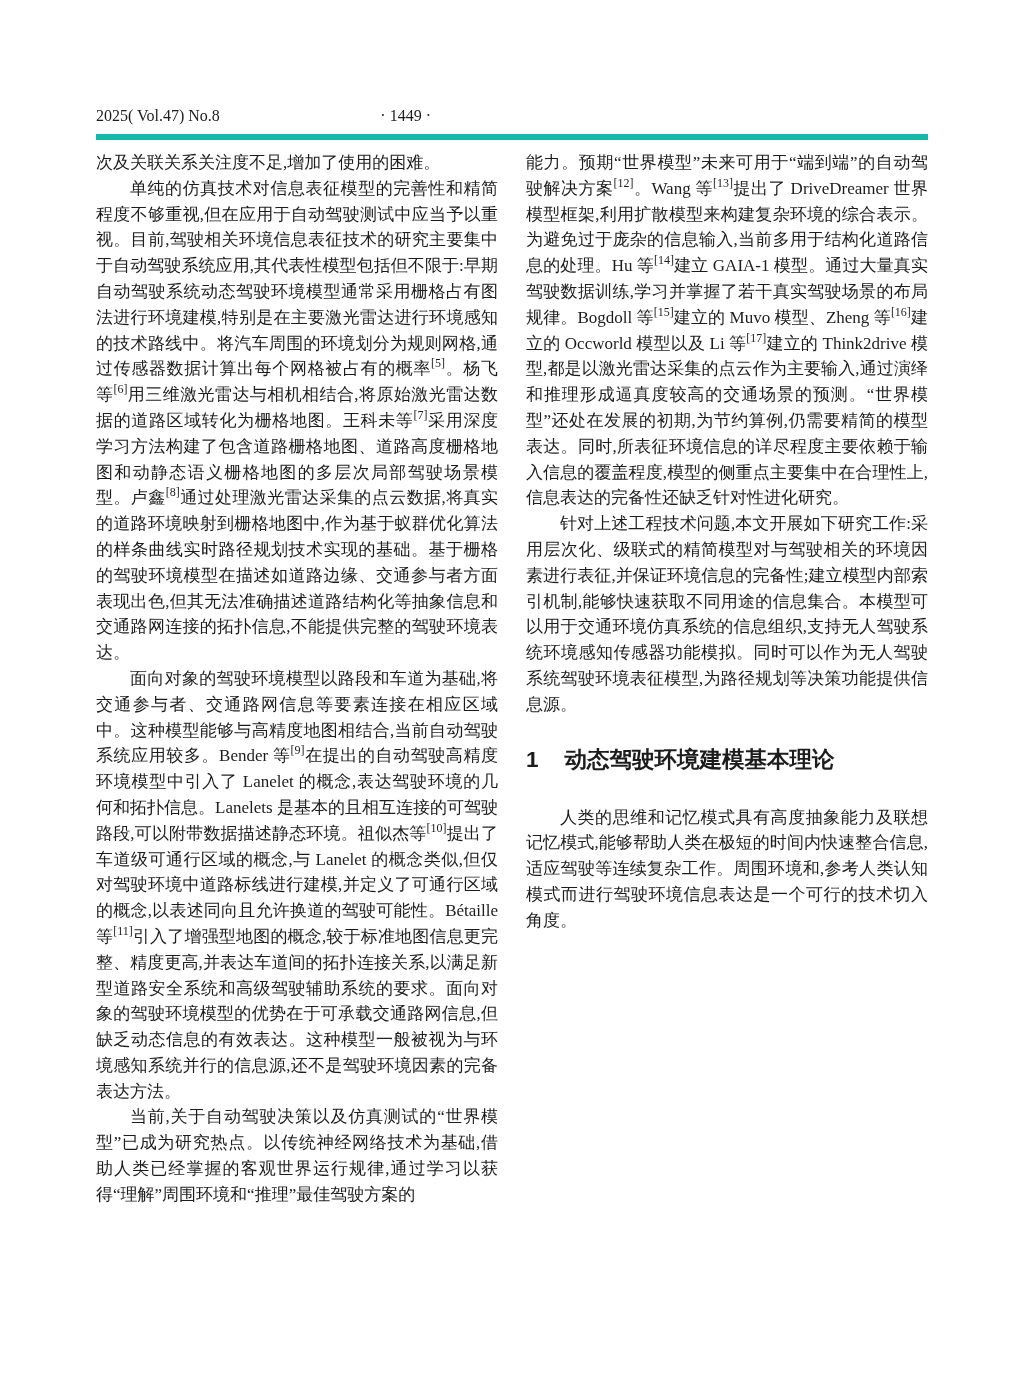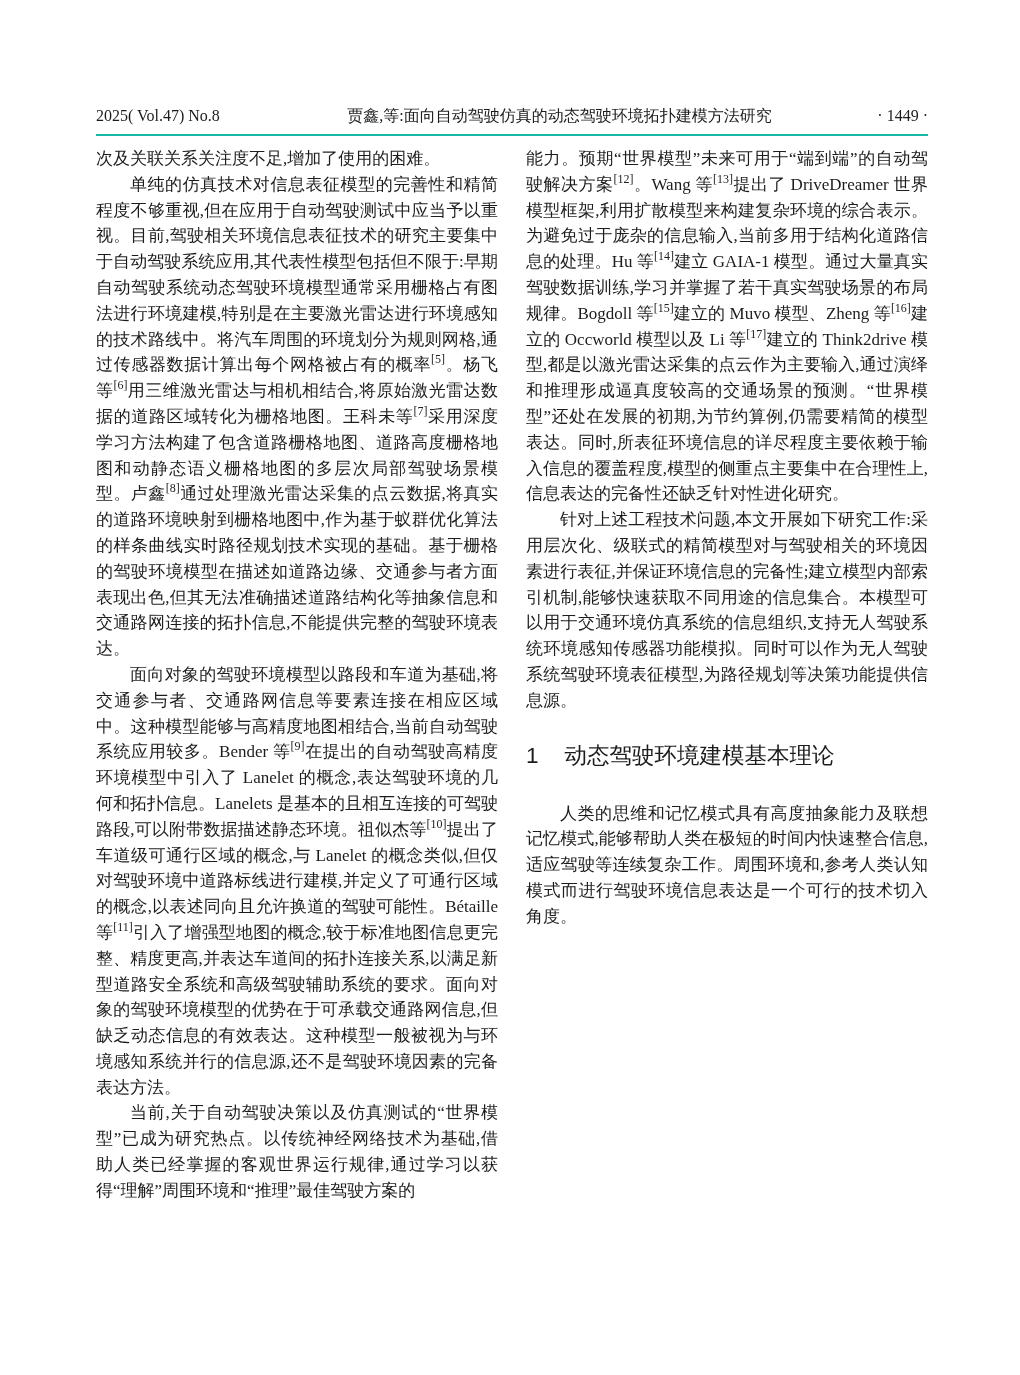--- a/index.html
+++ b/index.html
@@ -14,21 +14,21 @@
     margin: 0 auto;
     background: #ffffff;
     color: #1c1c1c;
     font-family: "Liberation Serif", "DejaVu Serif", serif;
     overflow: hidden;
   }
   .header {
     margin: 0 92px 0 96px;
     padding-top: 82px;
     padding-bottom: 8px;
-    border-bottom: 2px solid #14b8a6;
+    border-bottom: 6px solid #14b8a6;
     display: flex;
     align-items: baseline;
     font-size: 16px;
     line-height: 20px;
   }
   .header .issue {
     width: 215px;
     text-align: left;
     white-space: nowrap;
   }
@@ -64,38 +64,37 @@
     text-indent: 0;
   }
   sup.cite {
     font-size: 12px;
     line-height: 0;
     vertical-align: super;
     letter-spacing: 0;
   }
   h2.section-heading {
     font-family: "Liberation Sans", "DejaVu Sans", sans-serif;
-    font-weight: normal;
+    font-weight: bold;
     font-size: 22.5px;
     line-height: 30px;
     margin: 27px 0 30px 0;
     text-align: left;
     text-indent: 0;
   }
   h2.section-heading .sec-num {
     margin-right: 26px;
   }
 </style>
 </head>
 <body>
 
 <div class="page">
   <div class="header">
     <span class="issue">2025( Vol.47) No.8</span>
-    <span class="running-title">贾鑫,等:面向自动驾驶仿真的动态驾驶环境拓扑建模方法研究</span>
     <span class="page-number">· 1449 ·</span>
   </div>
   <div class="content">
     <div class="column">
         <p class="para no-indent">次及关联关系关注度不足,增加了使用的困难。</p>
         <p class="para indent">单纯的仿真技术对信息表征模型的完善性和精简程度不够重视,但在应用于自动驾驶测试中应当予以重视。目前,驾驶相关环境信息表征技术的研究主要集中于自动驾驶系统应用,其代表性模型包括但不限于:早期自动驾驶系统动态驾驶环境模型通常采用栅格占有图法进行环境建模,特别是在主要激光雷达进行环境感知的技术路线中。将汽车周围的环境划分为规则网格,通过传感器数据计算出每个网格被占有的概率<sup class="cite">[5]</sup>。杨飞等<sup class="cite">[6]</sup>用三维激光雷达与相机相结合,将原始激光雷达数据的道路区域转化为栅格地图。王科未等<sup class="cite">[7]</sup>采用深度学习方法构建了包含道路栅格地图、道路高度栅格地图和动静态语义栅格地图的多层次局部驾驶场景模型。卢鑫<sup class="cite">[8]</sup>通过处理激光雷达采集的点云数据,将真实的道路环境映射到栅格地图中,作为基于蚁群优化算法的样条曲线实时路径规划技术实现的基础。基于栅格的驾驶环境模型在描述如道路边缘、交通参与者方面表现出色,但其无法准确描述道路结构化等抽象信息和交通路网连接的拓扑信息,不能提供完整的驾驶环境表达。</p>
         <p class="para indent">面向对象的驾驶环境模型以路段和车道为基础,将交通参与者、交通路网信息等要素连接在相应区域中。这种模型能够与高精度地图相结合,当前自动驾驶系统应用较多。Bender 等<sup class="cite">[9]</sup>在提出的自动驾驶高精度环境模型中引入了 Lanelet 的概念,表达驾驶环境的几何和拓扑信息。Lanelets 是基本的且相互连接的可驾驶路段,可以附带数据描述静态环境。祖似杰等<sup class="cite">[10]</sup>提出了车道级可通行区域的概念,与 Lanelet 的概念类似,但仅对驾驶环境中道路标线进行建模,并定义了可通行区域的概念,以表述同向且允许换道的驾驶可能性。Bétaille 等<sup class="cite">[11]</sup>引入了增强型地图的概念,较于标准地图信息更完整、精度更高,并表达车道间的拓扑连接关系,以满足新型道路安全系统和高级驾驶辅助系统的要求。面向对象的驾驶环境模型的优势在于可承载交通路网信息,但缺乏动态信息的有效表达。这种模型一般被视为与环境感知系统并行的信息源,还不是驾驶环境因素的完备表达方法。</p>
         <p class="para indent">当前,关于自动驾驶决策以及仿真测试的“世界模型”已成为研究热点。以传统神经网络技术为基础,借助人类已经掌握的客观世界运行规律,通过学习以获得“理解”周围环境和“推理”最佳驾驶方案的</p>
       </div>
     <div class="column">

